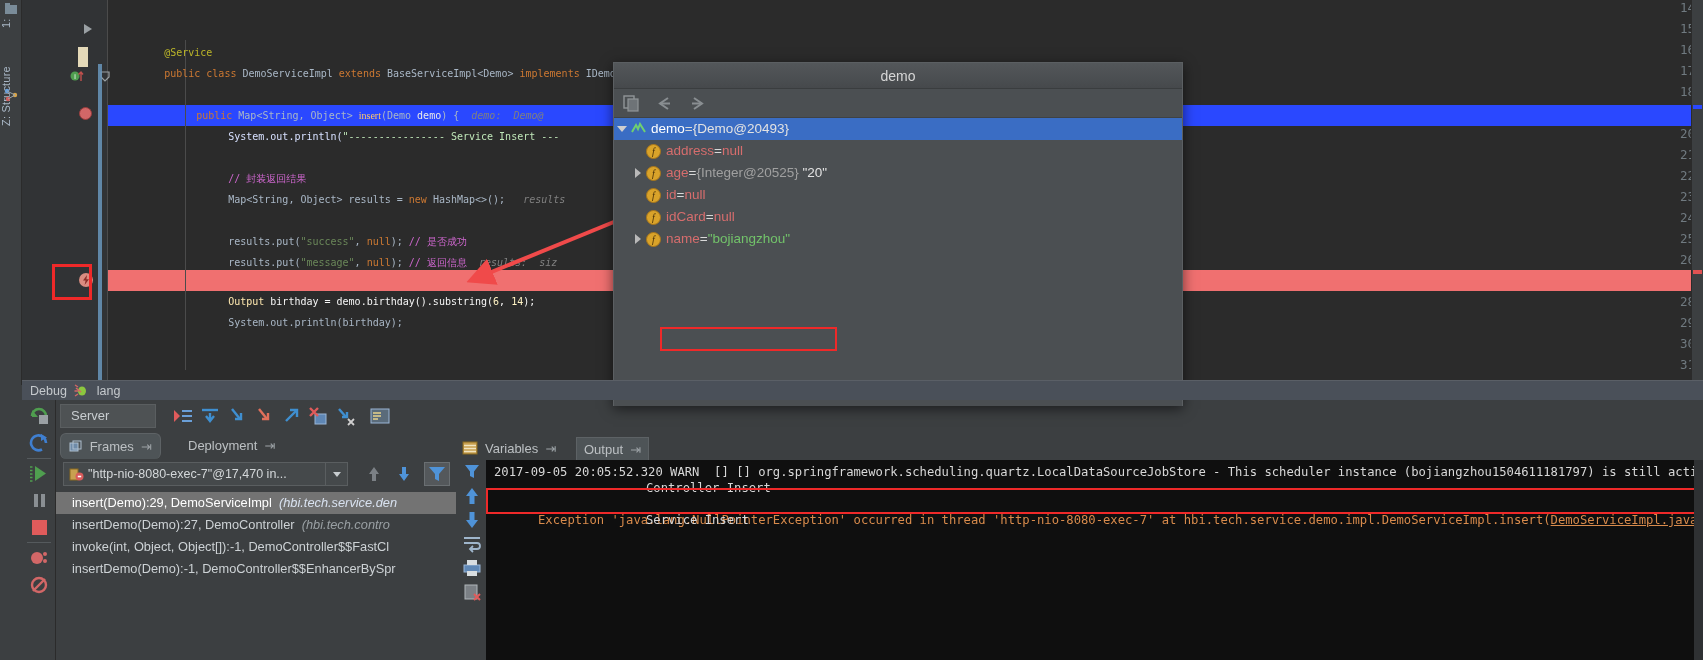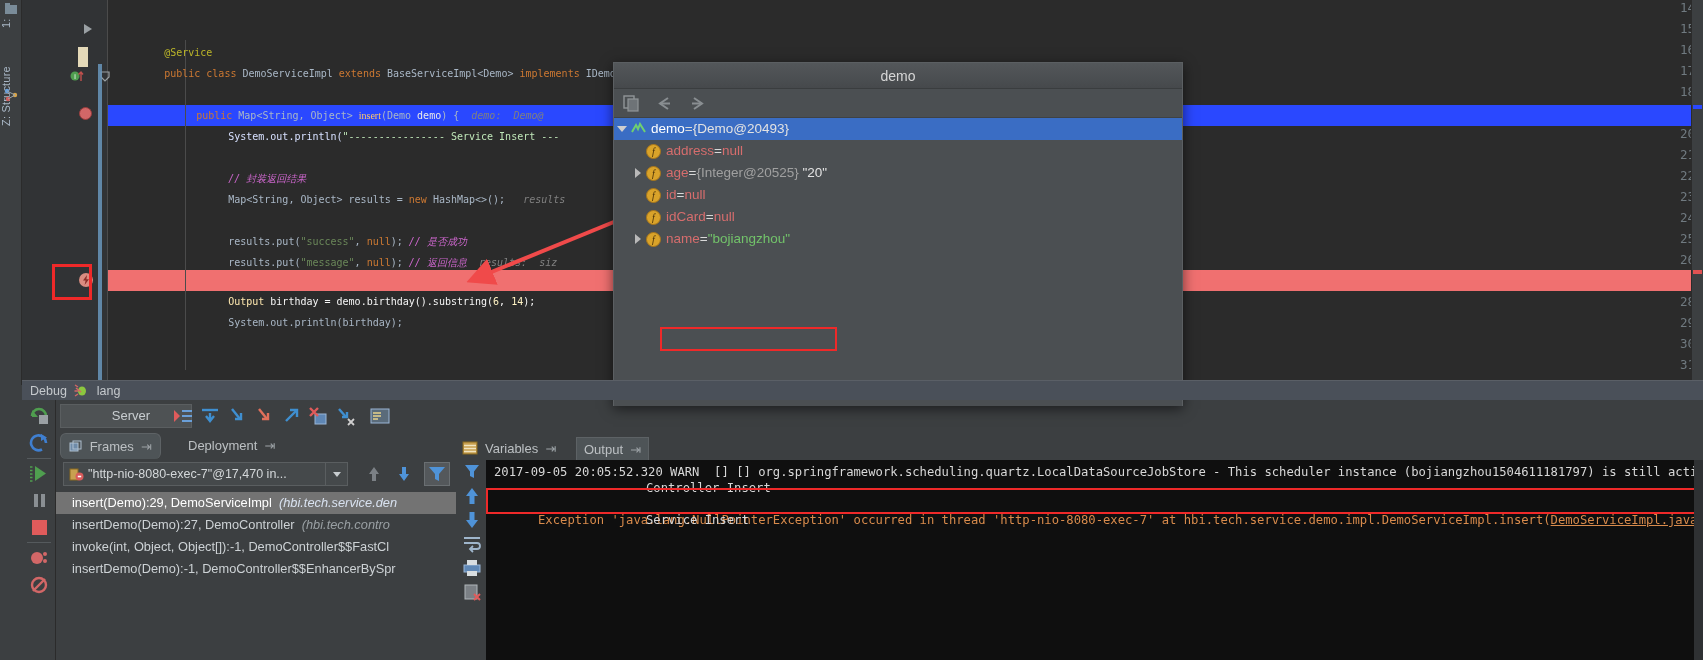--- a/index.html
+++ b/index.html
@@ -57,21 +57,21 @@
   }
   .cl { position: absolute; left: 8px; height: 21px; line-height: 21px; }
   .rowhl {
     position: absolute; left: 0; right: 0; height: 21px;
   }
   .rowhl.sel  { background: #2a48ff; }
   .rowhl.exc  { background: #f07070; }
   .kw  { color: #cc7832; }
   .ann { color: #bbb529; }
   .str { color: #6a8759; }
-  .cmt { color: #cc66cc; font-style: italic; }
+  .cmt { color: #cc66cc; }
   .fn  { color: #ffc66d; font-family: Liberation Serif, serif; }
   .id  { color: #a9b7c6; }
   .hint{ color: #808080; font-style: italic; }
   .white { color: #e8e8e8; }
 
   
   .indent-guide {
     position: absolute; top: 40px; width: 1px; height: 330px; background: #4b4b4b;
   }
 
@@ -169,23 +169,23 @@
   }
   .sep-line {
     position: absolute; left: 5px; width: 24px; height: 1px; background: #555a5d;
   }
 
   .serverbar {
     position: absolute; left: 56px; top: 402px; width: 400px; height: 28px;
     background: #3c3f41;
   }
   .server-tab {
-    position: absolute; left: 4px; top: 2px; width: 132px; height: 24px;
+    position: absolute; left: 4px; top: 2px; width: 96px; height: 24px;
     background: #4e5254; border: 1px solid #5a5e60;
-    color: #c8cdd0; font-size: 13px; line-height: 22px; padding-left: 10px; text-align: center;
+    color: #c8cdd0; font-size: 13px; line-height: 22px; padding-left: 10px;
   }
   .stepicons { position: absolute; left: 116px; top: 3px; display: flex; gap: 5px; }
   .stepico { width: 22px; height: 22px; }
 
   .tabs-row {
     position: absolute; left: 56px; top: 433px; width: 400px; height: 26px;
     background: #3c3f41;
   }
   .tab {
     position: absolute; top: 0; height: 26px; line-height: 26px;

